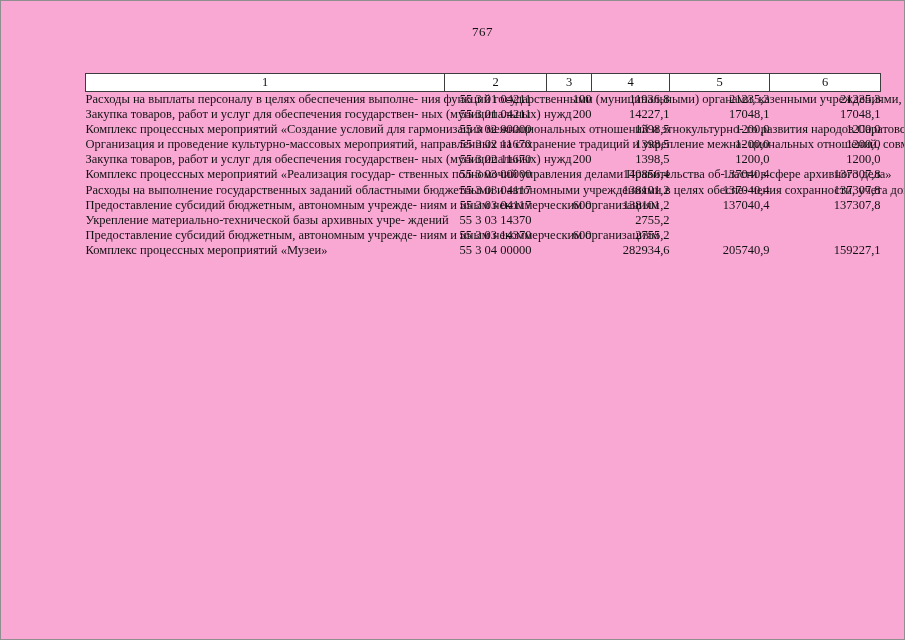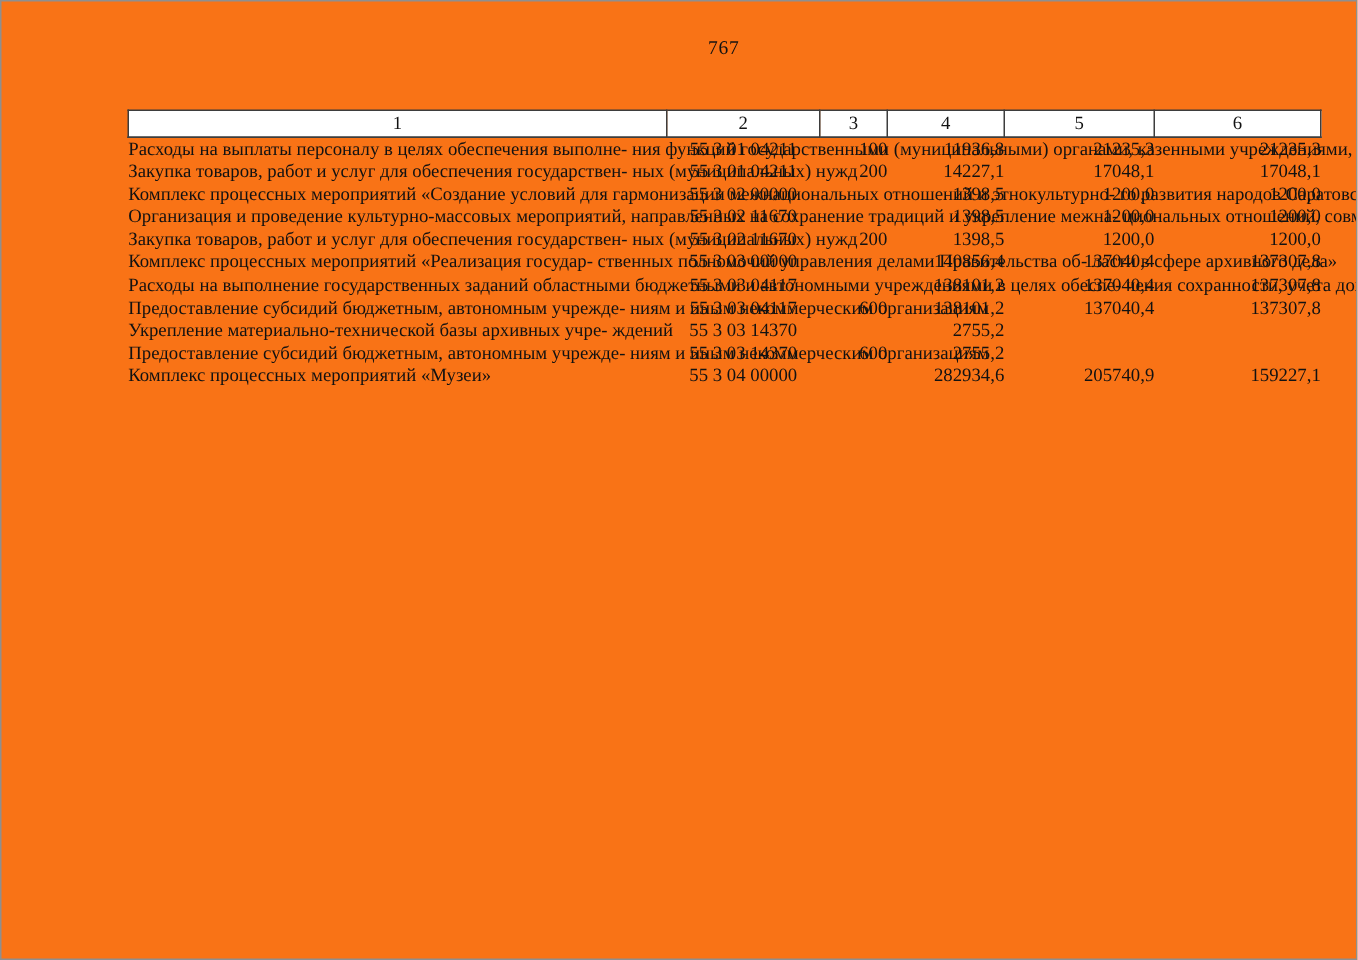--- a/index.html
+++ b/index.html
@@ -5,21 +5,21 @@
   html, body {
     margin: 0;
     padding: 0;
     background: #ffffff;
   }
   .page {
     position: relative;
     width: 905px;
     height: 640px;
     box-sizing: border-box;
-    background: #f97316;
+    background: #f9a8d4;
     border: 1px solid #8f8f8f;
     font-family: "Liberation Serif", "DejaVu Serif", serif;
     color: #121212;
     overflow: hidden;
   }
   .pagenum {
     position: absolute;
     top: 23px;
     left: 84px;
     width: 795px;

